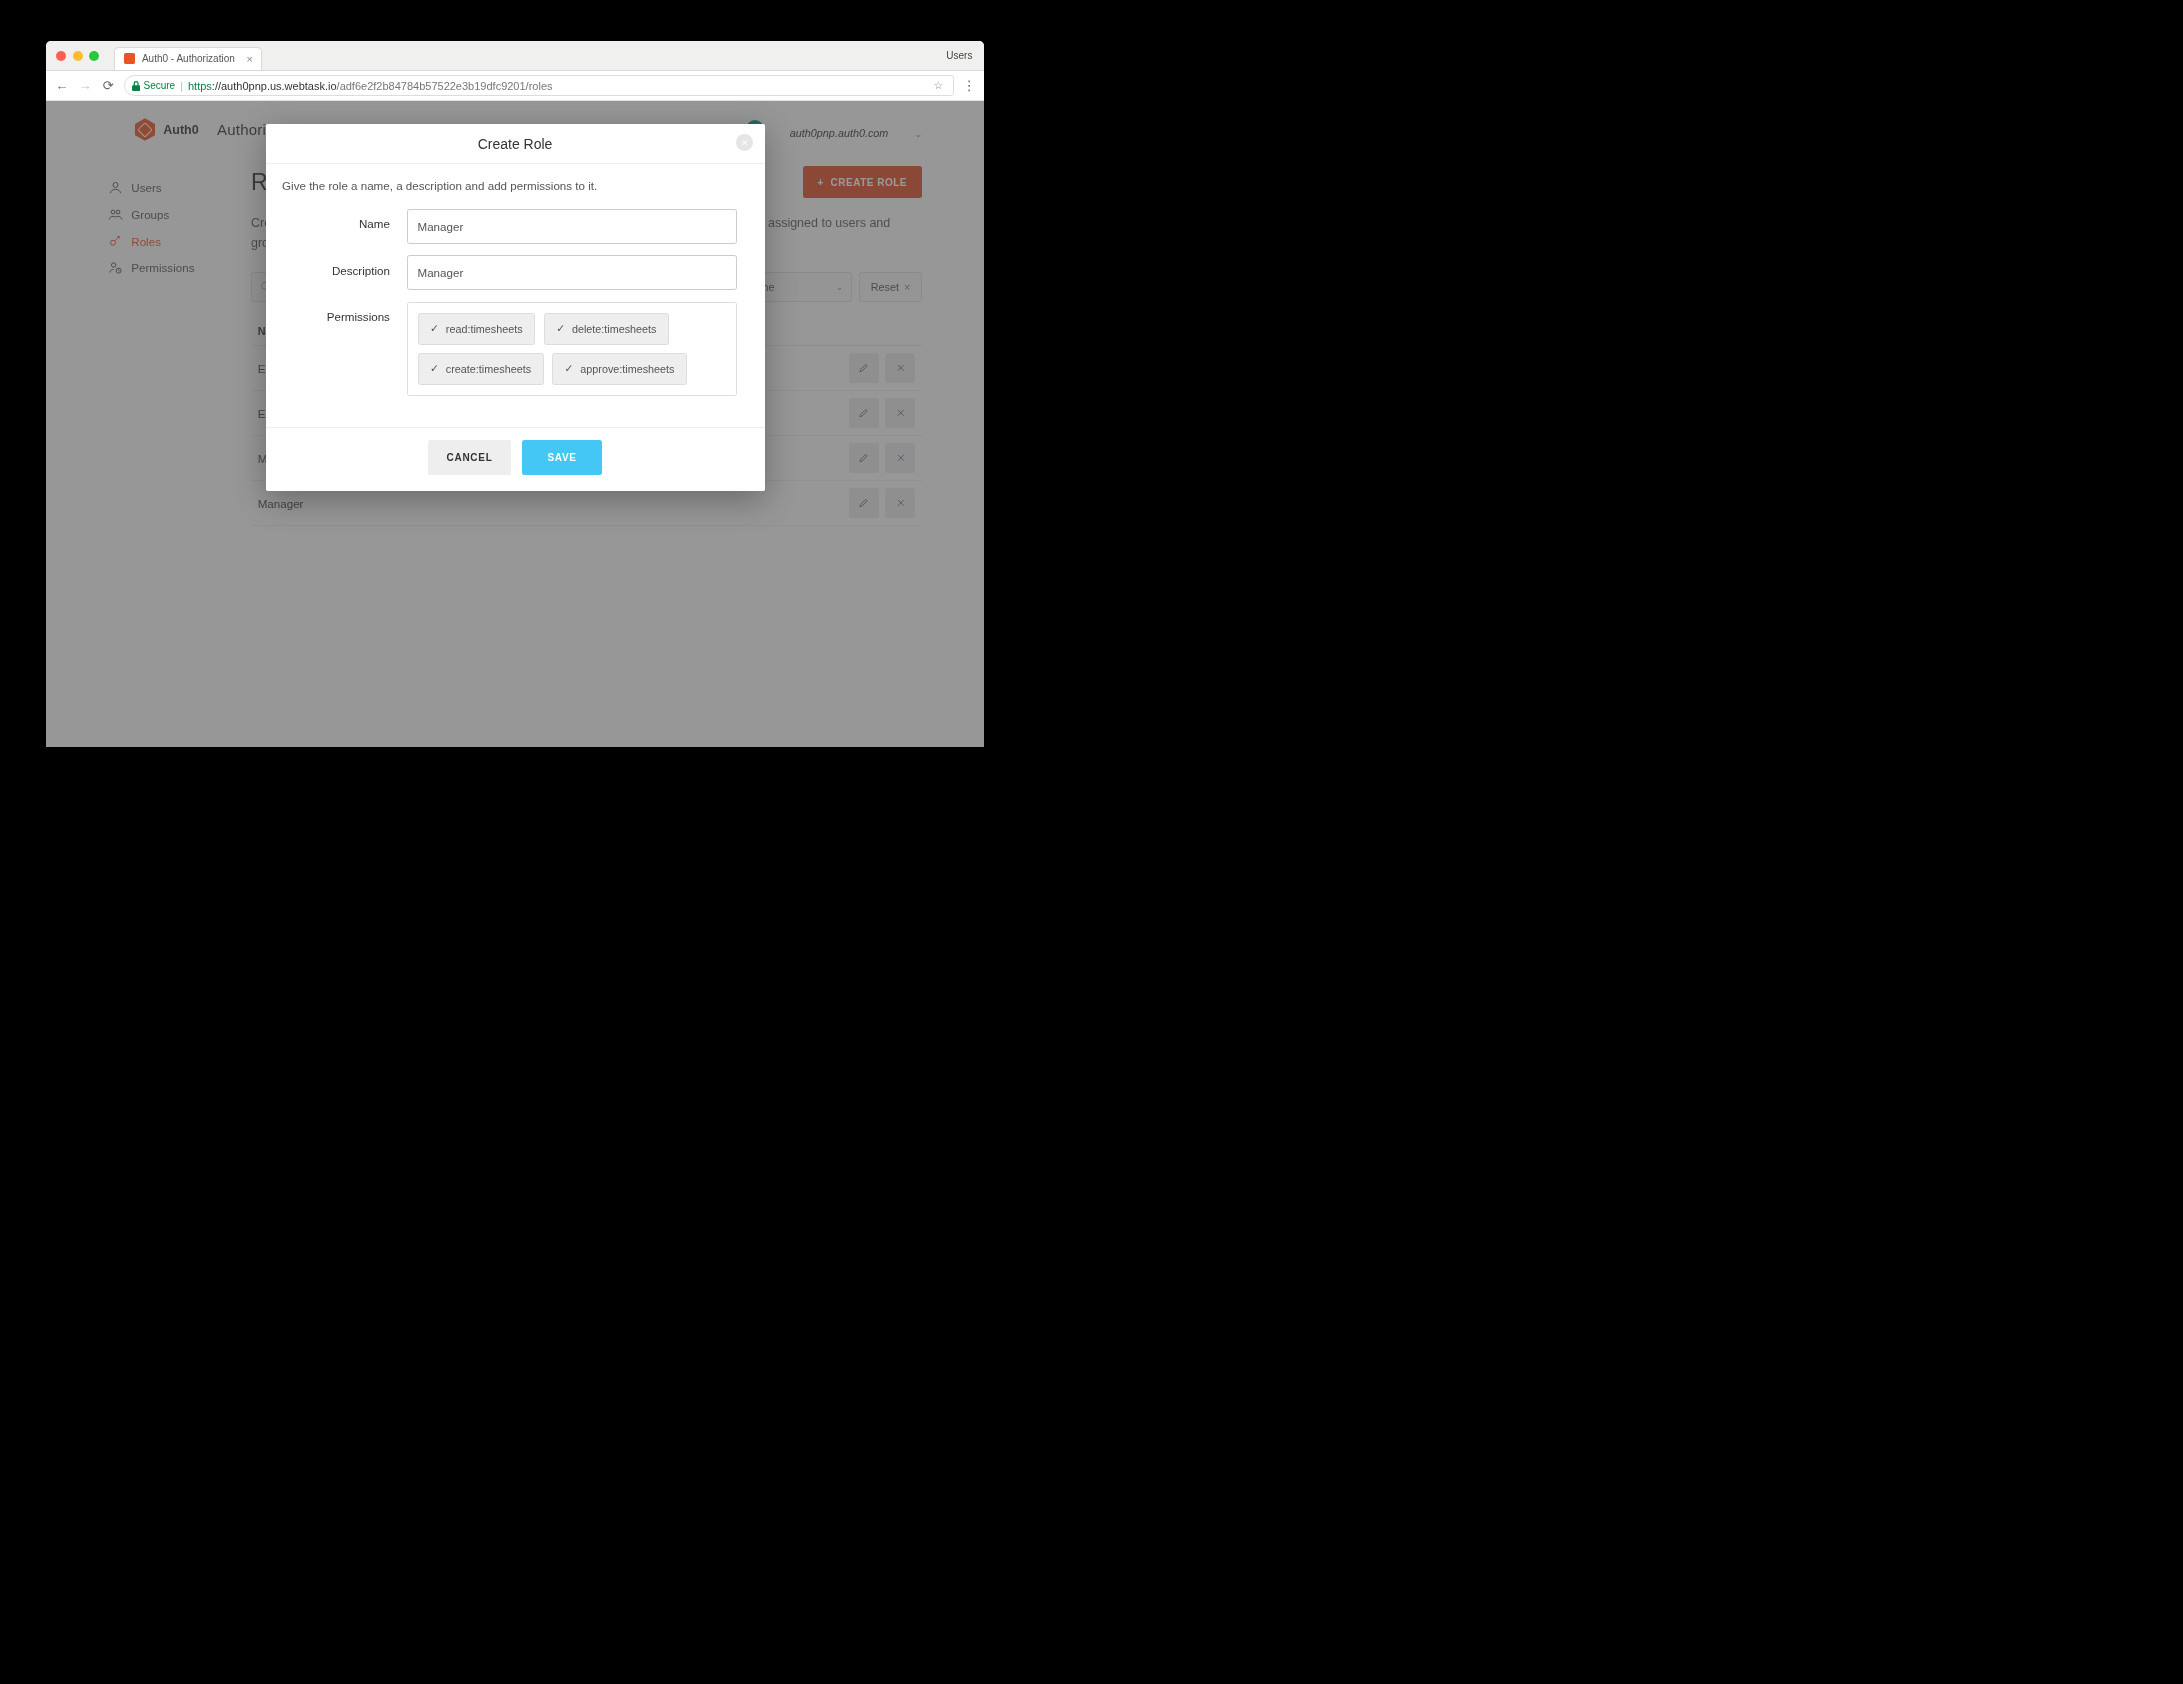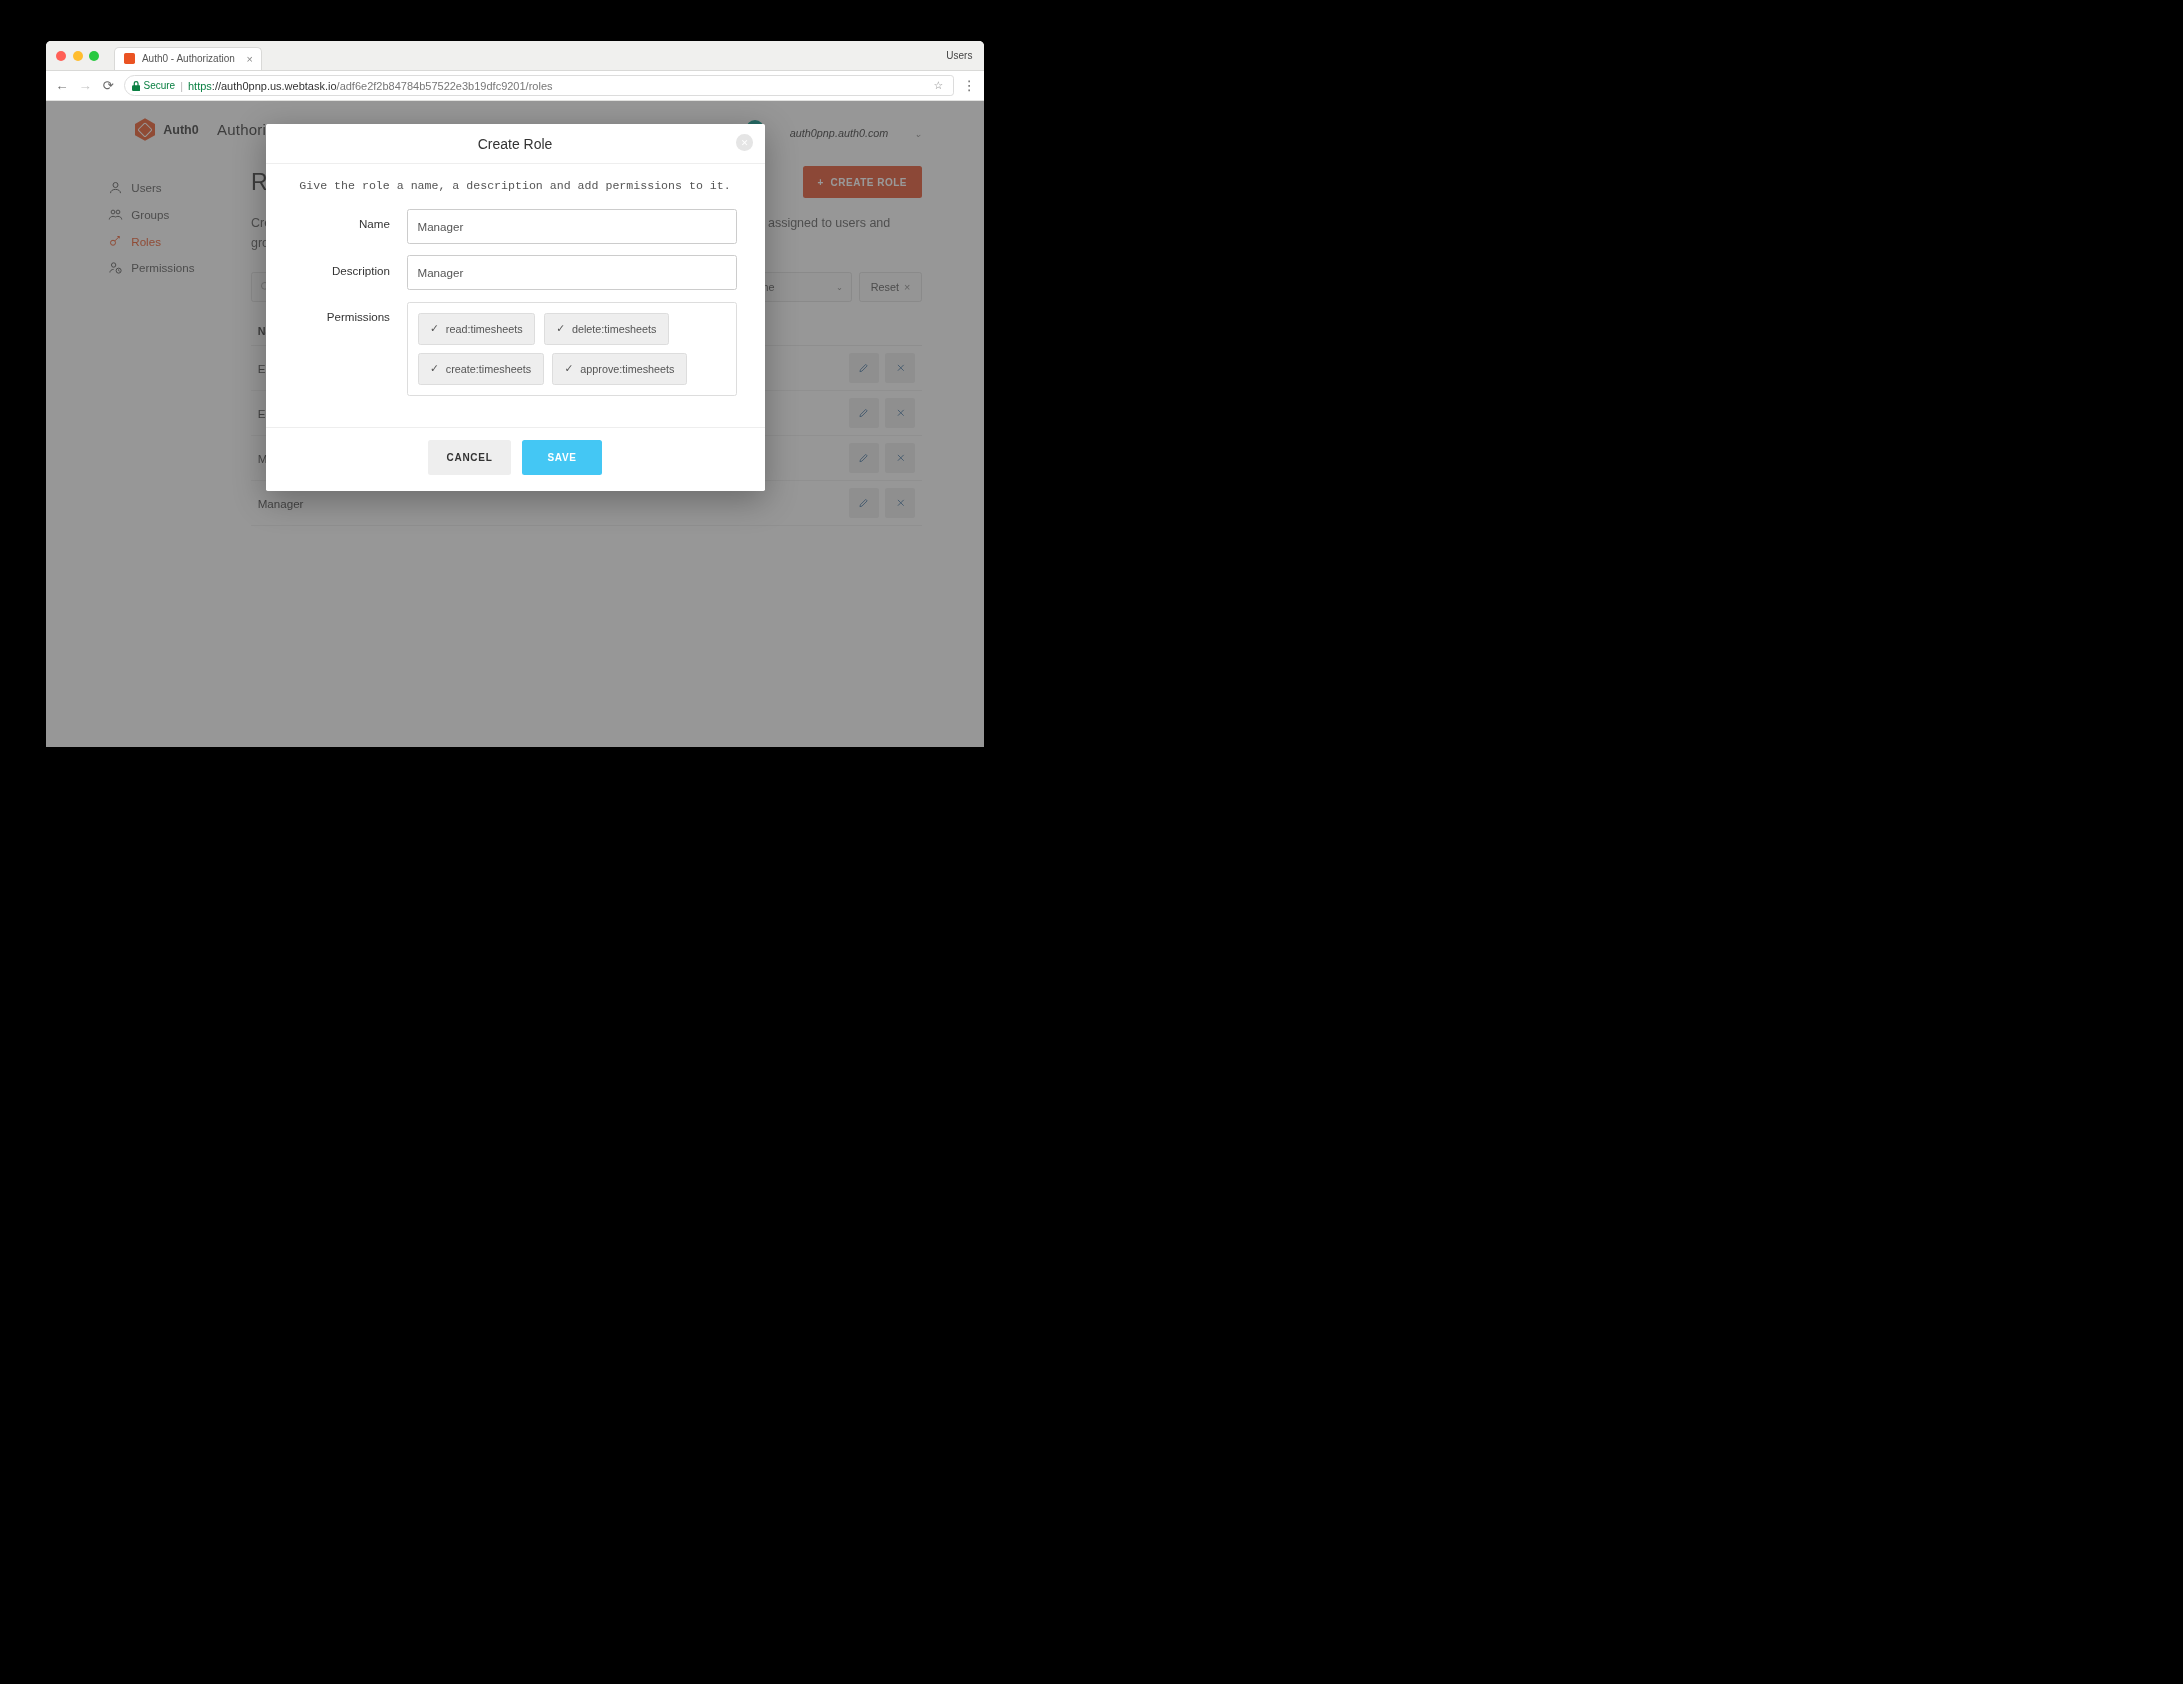--- a/index.html
+++ b/index.html
@@ -181,21 +181,21 @@
   font-size: 14px;
   color: #333;
   border-bottom: 0.8px solid #eee;
   position: relative;
 }
 .modal-close {
   position: absolute; right: 11.6px; top: 10px;
   width: 16.6px; height: 16.6px; border-radius: 50%; background: #e5e5e5;
   color: #fff; display: flex; align-items: center; justify-content: center; font-size: 9.2px; cursor: pointer;
 }
-.modal-sub { text-align: center; padding: 15px 16.6px 10px; font-size: 11.6px; color: #555; font-family: Liberation Mono, monospace; }
+.modal-sub { padding: 15px 16.6px 10px; font-size: 11.6px; color: #555; }
 .modal-body { padding: 6.7px 28px 20px; }
 .form-row { display: flex; align-items: flex-start; margin-bottom: 11.6px; }
 .form-label { width: 113px; text-align: right; padding-right: 16.6px; padding-top: 8.3px; font-size: 11.6px; color: #333; }
 .form-control { flex: 1; }
 .select, .text-input {
   width: 100%; height: 35px; border: 0.8px solid #ccc; border-radius: 2.5px;
   padding: 0 10px; font-size: 11.6px; color: #555; background: #fff;
 }
 .select { background: #eee; display: flex; align-items: center; justify-content: space-between; cursor: pointer; }
 .select-arrows { font-size: 8.3px; color: #666; line-height: 5px; }

